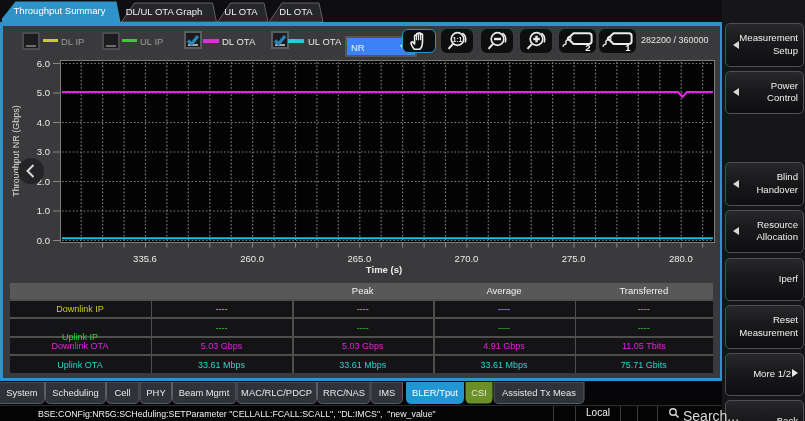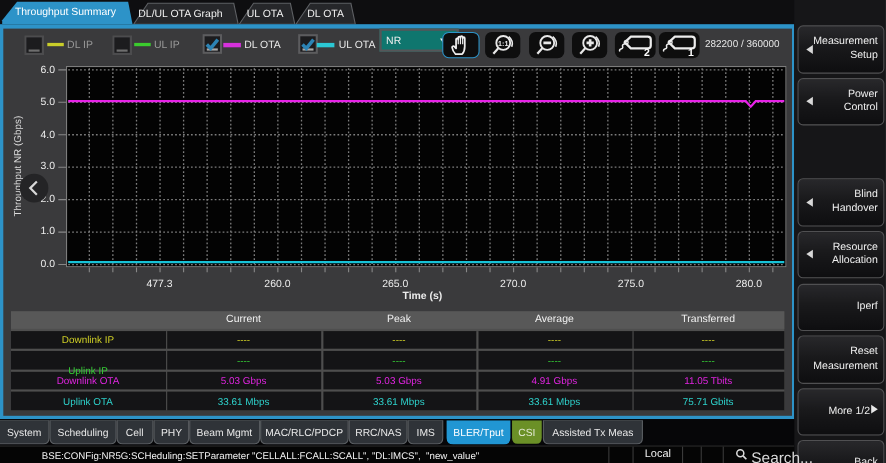--- a/index.html
+++ b/index.html
@@ -46,21 +46,21 @@
   <div class="abs" style="left:43px;top:39px;width:15px;height:3px;background:#c9cd2a;"></div>
   <div class="abs" style="left:122px;top:39px;width:15px;height:3px;background:#3bcc2e;"></div>
   <div class="abs" style="left:203px;top:38.5px;width:16px;height:4px;background:#d631dc;"></div>
   <div class="abs" style="left:288px;top:38.5px;width:16px;height:4px;background:#2bc7d4;"></div>
 
   <div class="abs" style="left:61px;top:35.5px;font-size:9.5px;color:#9a9a9a;">DL IP</div>
   <div class="abs" style="left:140px;top:35.5px;font-size:9.5px;color:#9a9a9a;">UL IP</div>
   <div class="abs" style="left:222px;top:35.5px;font-size:9.5px;color:#e8e8e8;">DL OTA</div>
   <div class="abs" style="left:308px;top:35.5px;font-size:9.5px;color:#e8e8e8;">UL OTA</div>
 
-  <div class="abs" style="left:345px;top:26px;width:72px;height:21px;background:#0f766e;border:2px solid #565658;box-sizing:border-box;">
+  <div class="abs" style="left:345px;top:36px;width:72px;height:21px;background:#3b82f6;border:2px solid #565658;box-sizing:border-box;">
     <span style="position:absolute;left:4px;top:4px;font-size:9.5px;color:#f0f0f0;">NR</span>
     <span style="position:absolute;right:7px;top:7px;width:0;height:0;border-left:4px solid transparent;border-right:4px solid transparent;border-top:6px solid #f0f0f0;"></span>
   </div>
 
   <div class="abs" style="left:402px;top:29px;width:34px;height:24px;background:#0e0e0e;border:1.6px solid #2d93c8;border-radius:6px;box-sizing:border-box;"></div>
   <svg class="abs" style="left:402px;top:29px" width="34" height="24" viewBox="0 0 34 24">
     <path d="M12.2 20.3 C10.6 18.5 9.2 15.9 9 14.2 C8.9 13 10.3 12.5 11.1 13.4 L12.6 15 L12.6 7 C12.6 5.6 14.6 5.6 14.6 7 L14.6 5.3 C14.6 3.9 16.6 3.9 16.6 5.3 L16.6 4.8 C16.6 3.4 18.6 3.4 18.6 4.8 L18.6 5.7 C18.6 4.5 20.5 4.5 20.5 5.8 L20.5 13.2 C20.5 16.3 19.6 18.6 18 20.3 Z" fill="none" stroke="#efefef" stroke-width="1.6" stroke-linejoin="round"></path>
     <path d="M14.6 7 L14.6 11.3 M16.6 5.3 L16.6 11.3 M18.6 4.8 L18.6 11.3" stroke="#efefef" stroke-width="1.1" fill="none"></path>
   </svg>
 
@@ -205,21 +205,21 @@
         <line x1="514.1" y1="0" x2="514.1" y2="4.5"></line>
       <line x1="535.5" y1="0" x2="535.5" y2="4.5"></line>
         <line x1="556.9" y1="0" x2="556.9" y2="4.5"></line>
       <line x1="578.3" y1="0" x2="578.3" y2="4.5"></line>
         <line x1="599.8" y1="0" x2="599.8" y2="4.5"></line>
       <line x1="621.2" y1="0" x2="621.2" y2="4.5"></line>
         <line x1="642.6" y1="0" x2="642.6" y2="4.5"></line>
     </g>
   </svg>
 
-  <div class="abs xlab" style="left:120px;">477.3</div>
+  <div class="abs xlab" style="left:120px;">335.6</div>
   <div class="abs xlab" style="left:227.2px;">260.0</div>
   <div class="abs xlab" style="left:334.3px;">265.0</div>
   <div class="abs xlab" style="left:441.5px;">270.0</div>
   <div class="abs xlab" style="left:548.6px;">275.0</div>
   <div class="abs xlab" style="left:655.8px;">280.0</div>
   <style>.xlab{top:252.5px;width:50px;text-align:center;font-size:9.5px;color:#ececec;}</style>
   <div class="abs" style="left:334px;top:263.5px;width:100px;text-align:center;font-size:9.5px;color:#ececec;font-weight:bold;">Time (s)</div>
 
   <div class="abs" style="left:-49px;top:146px;width:130px;text-align:center;font-size:9px;color:#dddddd;transform:rotate(-90deg);">Throughput NR (Gbps)</div>
 
@@ -236,21 +236,20 @@
     <div class="trow" style="top:73px;"></div>
     <style>.trow{position:absolute;left:0;width:703px;height:16.5px;background:#141416;}
       .vsep{position:absolute;top:17.5px;width:1.5px;height:72px;background:#4e4e4e;}
       .hcell{position:absolute;top:2px;font-size:9.5px;color:#f2f2f2;text-align:center;width:140px;}
       .tcell{position:absolute;font-size:9px;text-align:center;width:140px;}
     </style>
     <div class="vsep" style="left:140.7px;"></div>
     <div class="vsep" style="left:282px;"></div>
     <div class="vsep" style="left:423.3px;"></div>
     <div class="vsep" style="left:564.6px;"></div>
-    <div class="hcell" style="left:141.4px;">Current</div>
     <div class="hcell" style="left:282.7px;">Peak</div>
     <div class="hcell" style="left:424px;">Average</div>
     <div class="hcell" style="left:563.8px;">Transferred</div>
 
     <div class="tcell" style="left:0;top:21px;color:#cfcf26;">Downlink IP</div>
     <div class="tcell" style="left:0;top:34px;color:#35cc35;margin-top:15px;">Uplink IP</div>
     <div class="tcell" style="left:0;top:58px;color:#e024e0;">Downlink OTA</div>
     <div class="tcell" style="left:0;top:76.5px;color:#2ed3cd;">Uplink OTA</div>
 
     <div class="tcell" style="left:141.4px;top:21px;color:#cfcf26;">----</div>

